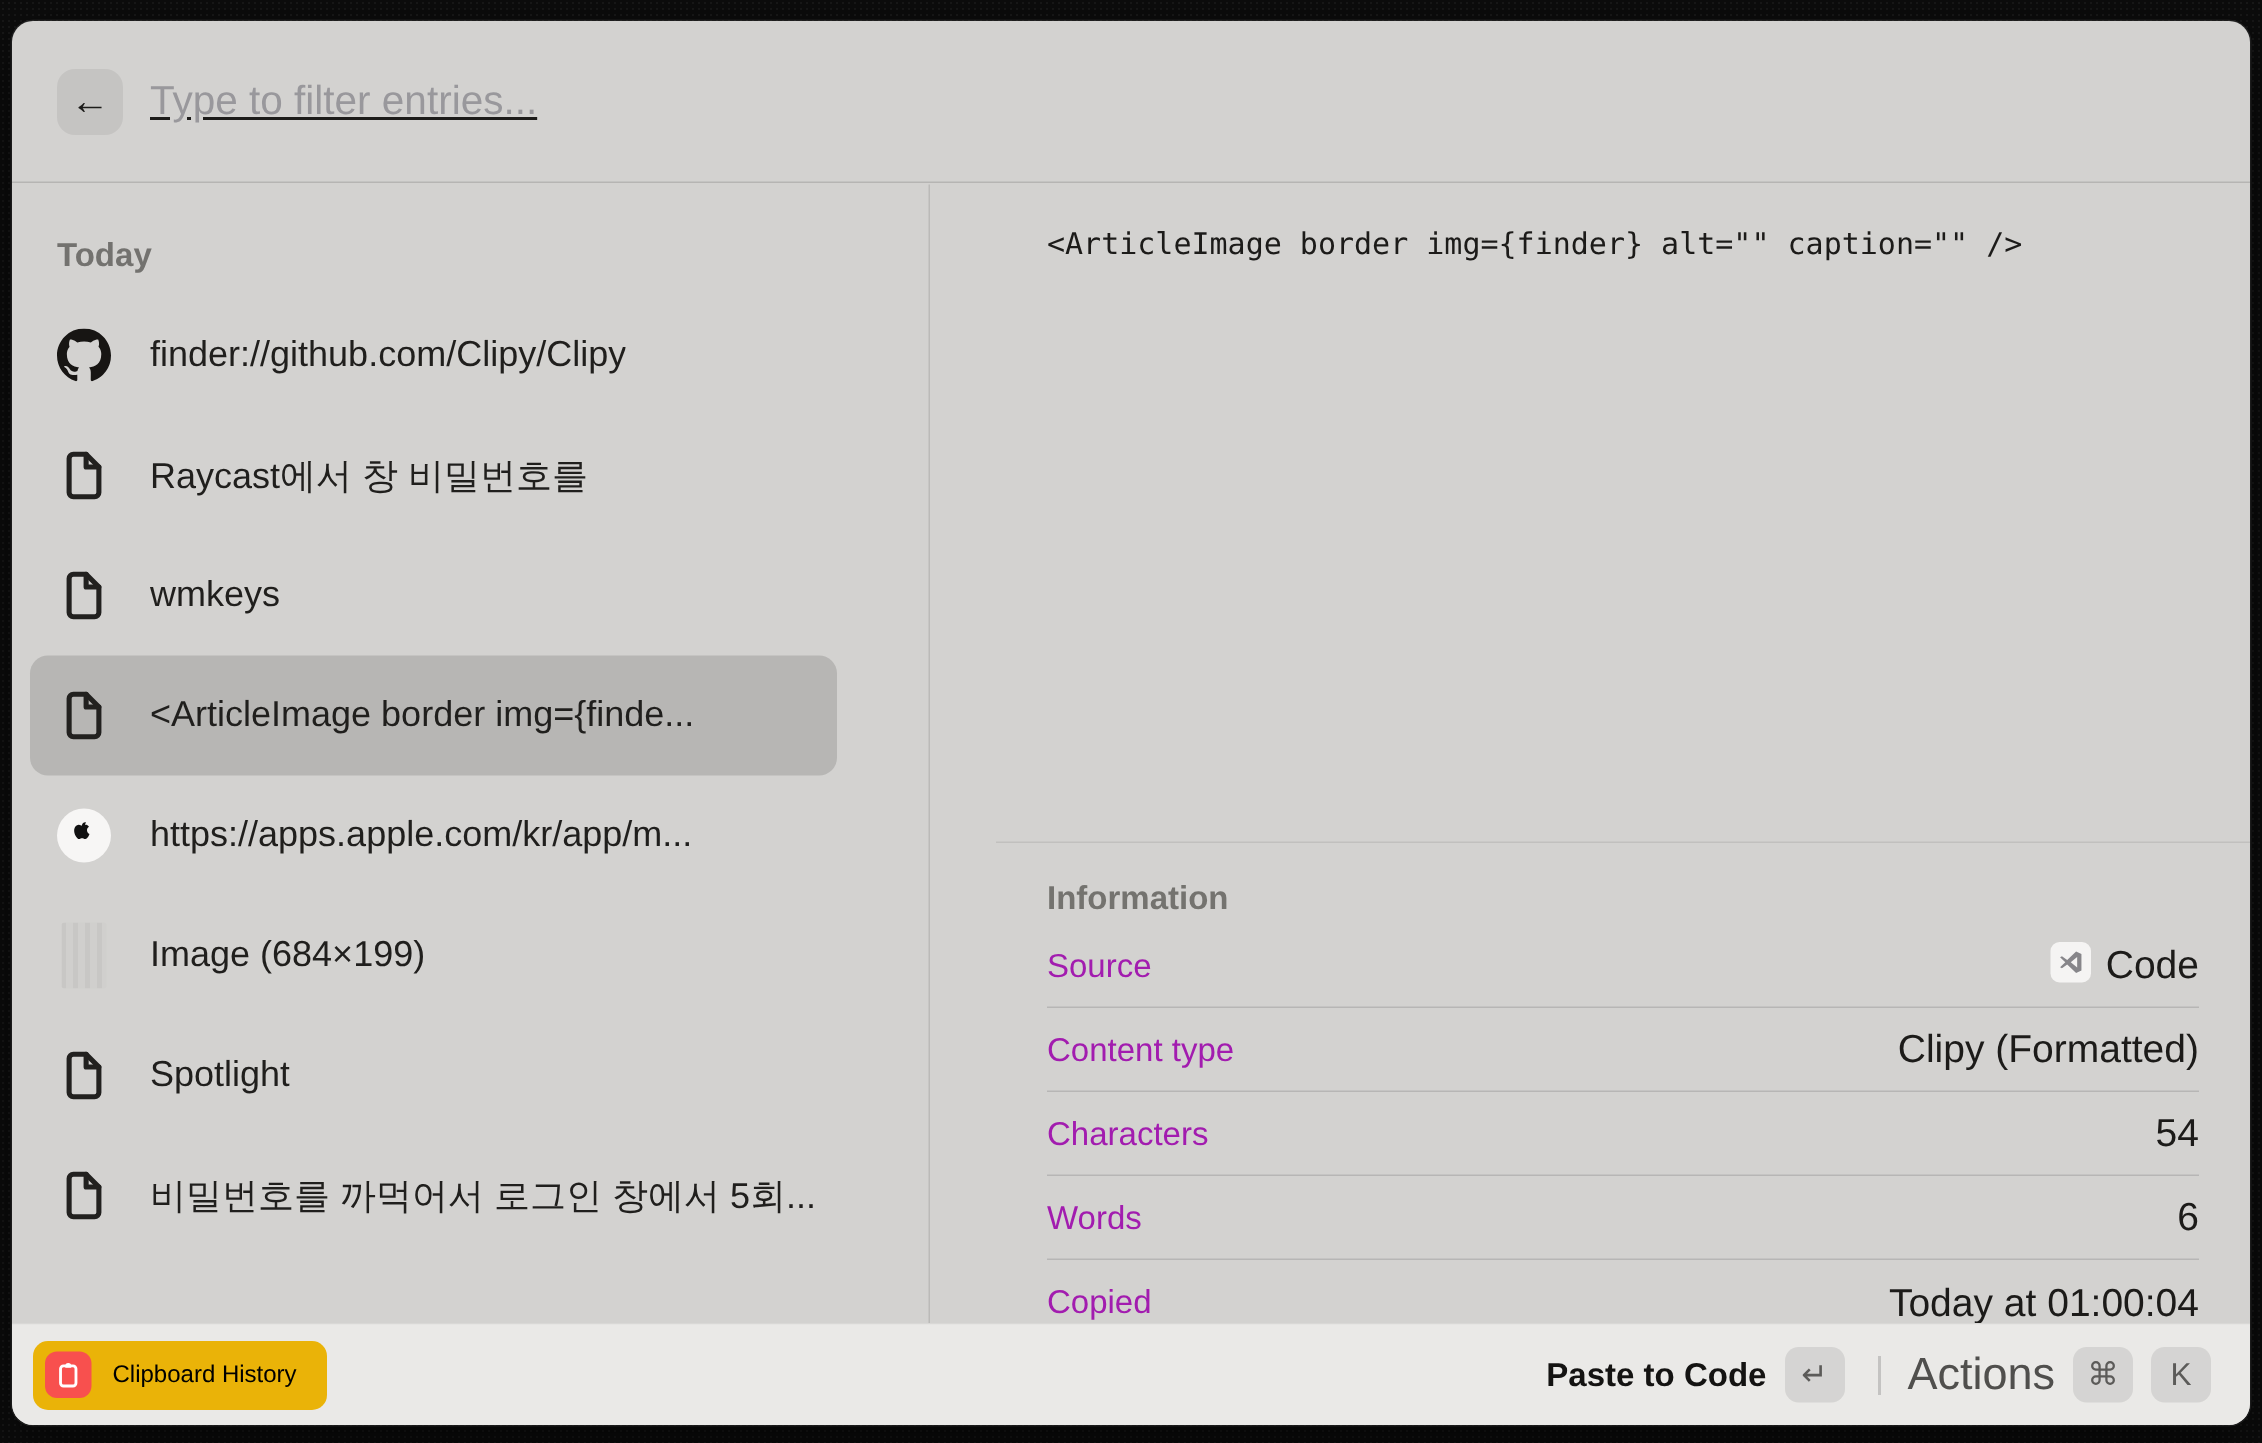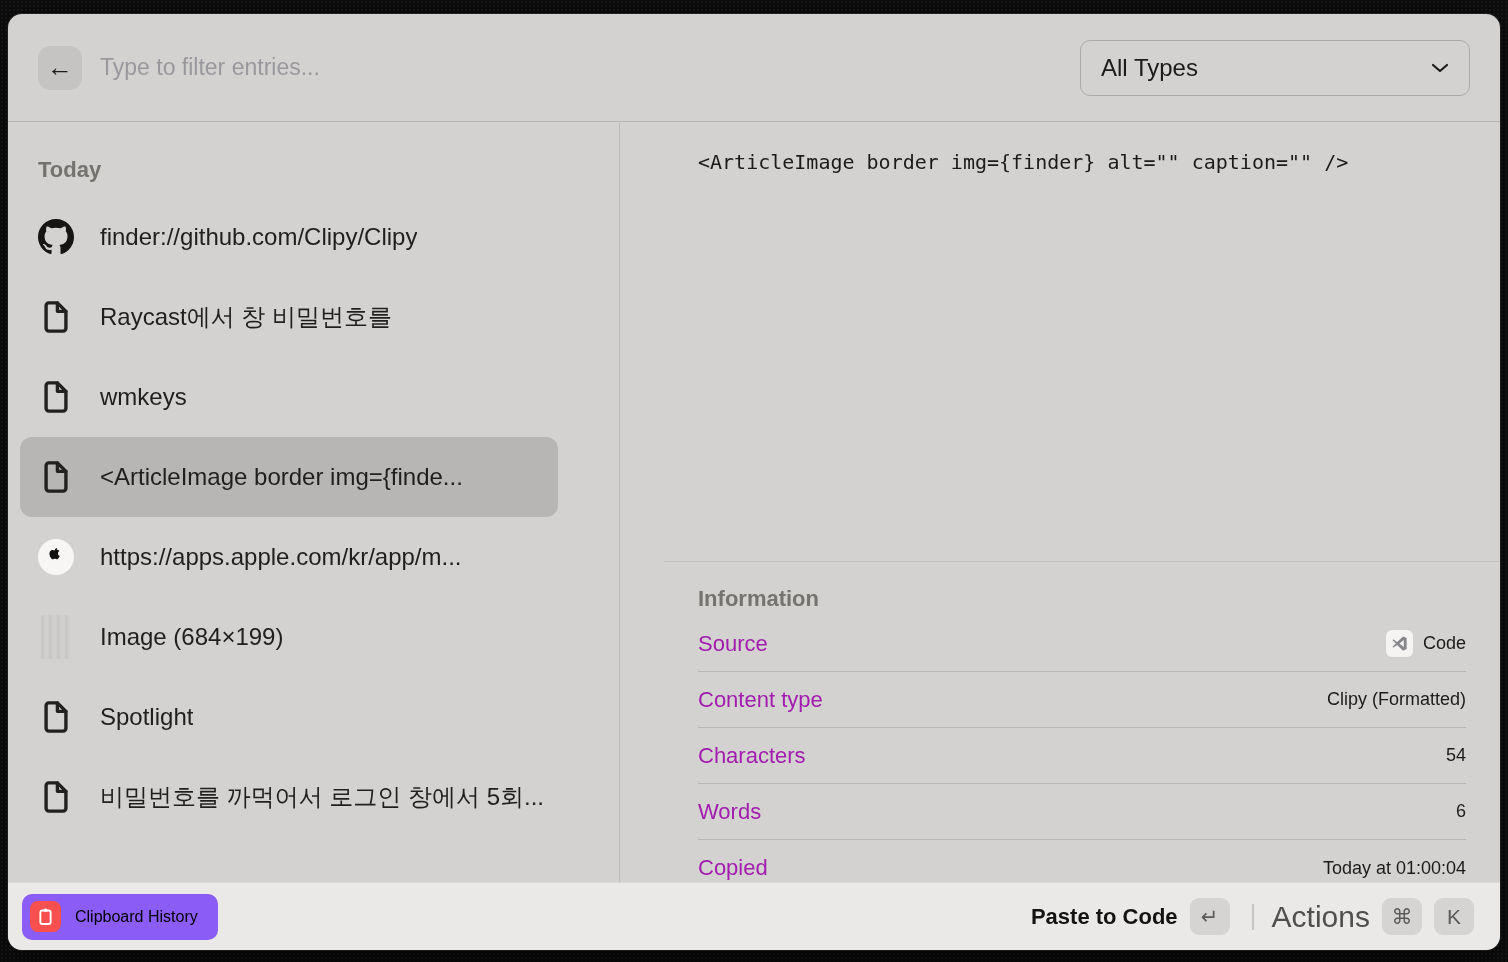--- a/index.html
+++ b/index.html
@@ -16,21 +16,21 @@
     background:#d3d2d0; border-radius:14px; overflow:hidden;
     box-shadow:0 0 0 1px rgba(255,255,255,0.08), 0 18px 50px rgba(0,0,0,0.6);
   }
   
   .topbar { position:absolute; left:0; top:0; width:100%; height:108px;
     display:flex; align-items:center; border-bottom:1px solid #b6b5b3; }
   .back-btn { width:44px; height:44px; margin-left:30px; border-radius:12px;
     background:#c5c4c2; display:flex; align-items:center; justify-content:center;
     font-size:26px; color:#1d1c1a; cursor:default; }
   .search-input { flex:1; margin-left:18px; border:none; outline:none; background:transparent;
-    font-family:"Liberation Sans","DejaVu Sans",sans-serif; font-size:23px; color:#1d1c1a; }
+    font-family:"Liberation Sans","DejaVu Sans",sans-serif; font-size:27px; color:#1d1c1a;text-decoration:underline; }
   .search-input::placeholder { color:#99989c; }
   .type-dropdown { width:390px; height:56px; margin-right:30px; flex:none;
     border:1.5px solid #abaaa8; border-radius:10px; display:flex; align-items:center;
     padding:0 20px; }
   .type-dropdown .dd-label { font-size:24px; color:#1c1b19; }
   .type-dropdown .dd-chevron { margin-left:auto; display:flex; }
   
   .main { position:absolute; top:109px; left:0; right:0; bottom:0; display:flex;gap:44px; }
   .left-panel { width:567px; flex:none; overflow:hidden; padding-top:26px; }
   .v-divider { width:1px; background:#bbbab8; flex:none; }
@@ -53,56 +53,48 @@
     opacity:0.85; }
   
   .preview { height:439px; flex:none; border-bottom:1px solid #c1c0be; padding:27px 34px 0 34px; }
   .code-text { font-family:"DejaVu Sans Mono","Liberation Mono",monospace; font-size:20px;
     color:#1c1b19; white-space:pre; }
   .info { flex:1; padding:0 34px; }
   .info-header { margin-top:24px; height:30px; font-size:22px; font-weight:600; color:#74736f; }
   .info-row { height:56px; display:flex; align-items:center; border-bottom:1px solid rgba(0,0,0,0.13); }
   .info-row:last-child { border-bottom:none; }
   .info-label { font-size:22px; color:#a21caf; }
-  .info-value { margin-left:auto; font-size:18px; color:#1c1b19; display:flex; align-items:center; gap:10px; }
+  .info-value { margin-left:auto; font-size:26px; color:#1c1b19; display:flex; align-items:flex-start; gap:10px; }
   .vscode-chip { width:27px; height:27px; border-radius:6px; background:#f5f4f3;
     display:flex; align-items:center; justify-content:center; }
   
   .footer { position:absolute; left:0; right:0; bottom:0; height:68px; background:#eae9e7;
     border-top:1px solid rgba(0,0,0,0.07); border-radius:0 0 14px 14px;
     display:flex; align-items:center; padding:0 26px 0 14px; }
-  .app-chip { height:46px; display:flex; align-items:center; gap:14px; background:#8b5cf6;
+  .app-chip { height:46px; display:flex; align-items:center; gap:14px; background:#eab308;
     border-radius:10px; padding:0 20px 0 8px; }
   .app-icon { width:31px; height:31px; border-radius:8px; background:#f8504e;
     display:flex; align-items:center; justify-content:center; }
   .footer-right { margin-left:auto; display:flex; align-items:center;text-align:center; }
   .primary-label { font-size:22px; font-weight:700; color:#141312; }
   .keycap { min-width:40px; height:37px; padding:0 8px; border-radius:9px; background:rgba(0,0,0,0.085);
     display:flex; align-items:center; justify-content:center; font-size:21px; color:#5c5b59; margin-left:12px; }
   .foot-div { width:2px; height:26px; background:rgba(0,0,0,0.16); margin:0 18px 0 22px; }
   .actions-label { font-size:30px; color:#504f4d; }
 </style>
 </head>
 <body>
 
 <div class="window">
 
   <div class="topbar">
     <div class="back-btn">
       <span>←</span>
     </div>
     <input class="search-input" type="text" placeholder="Type to filter entries..." style="">
-    <div class="type-dropdown">
-      <span class="dd-label">All Types</span>
-      <span class="dd-chevron">
-        <svg width="18" height="12" viewBox="0 0 18 12" fill="none">
-            <path d="M2 3l7 6 7-6" stroke="#1d1c1a" stroke-width="2.2" stroke-linecap="round" stroke-linejoin="round"></path>
-          </svg>
-      </span>
-    </div>
   </div>
 
   <div class="main">
 
     <div class="left-panel">
       <div class="section-label">Today</div>
 
       <div class="row">
         <span class="icn">
           <svg width="36" height="36" viewBox="0 0 16 16">

